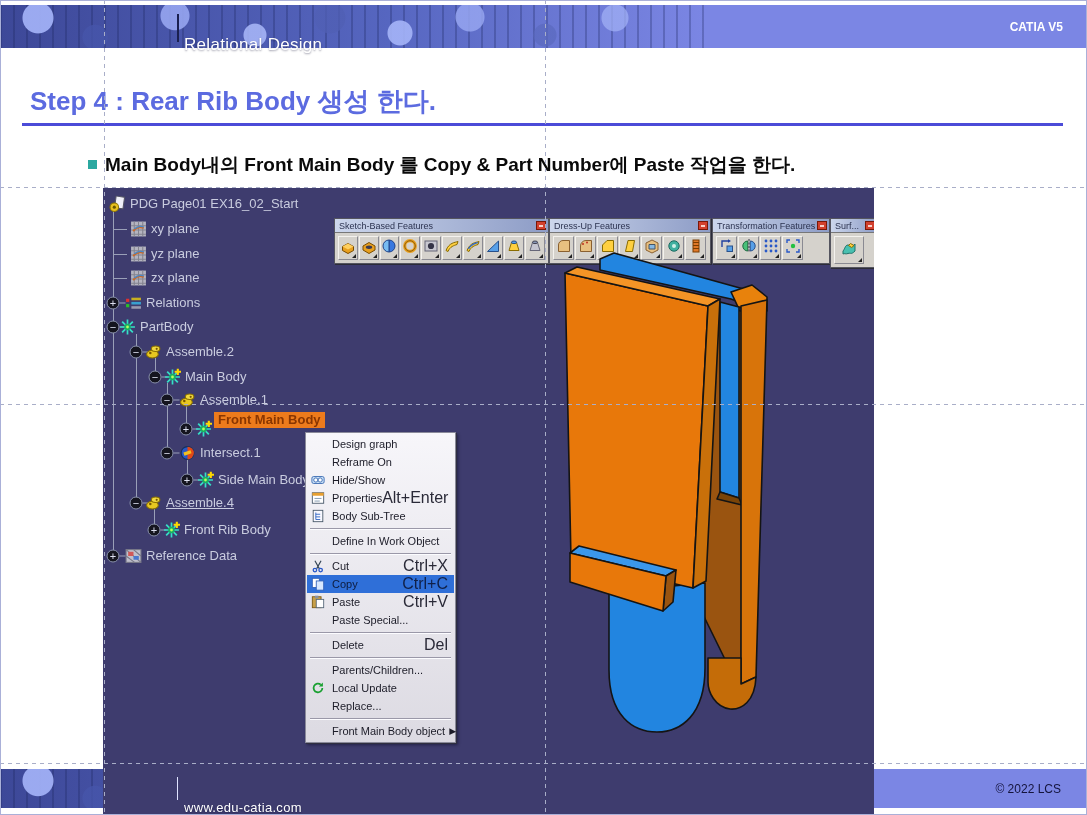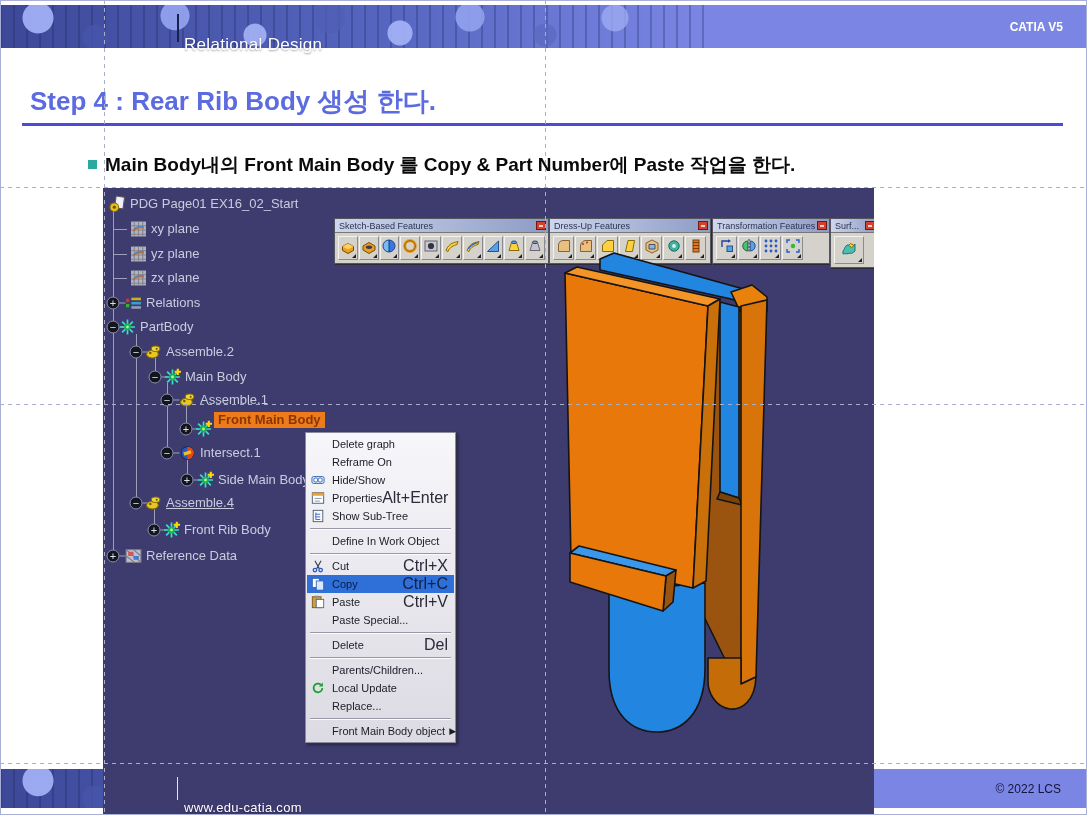--- a/index.html
+++ b/index.html
@@ -487,21 +487,21 @@
       <polygon points="163,66 175,59 161,341 148,348" fill="#c9700a"></polygon>
       <polygon points="25,313 34,306 131,330 121,336" fill="#3b97ea"></polygon>
       <polygon points="121,336 131,330 128,362 118,371" fill="#9a5410"></polygon>
       <polygon points="25,313 121,336 118,371 25,342" fill="#e8780a"></polygon>
     </g>
   </svg>
 
   <div id="context-menu">
       <div class="menu-item">
         <span class="mi-icon"></span>
-        <span class="mi-label">Delete graph</span>
+        <span class="mi-label">Design graph</span>
       </div>
       <div class="menu-item">
         <span class="mi-icon"></span>
         <span class="mi-label">Reframe On</span>
       </div>
       <div class="menu-item">
         <span class="mi-icon"><span><svg viewBox="0 0 16 16" xmlns="http://www.w3.org/2000/svg">
               <rect x="1" y="4" width="14" height="8" rx="2" fill="#c8e0f8" stroke="#3868b0"></rect>
               <circle cx="5.5" cy="8" r="2.4" fill="#fff" stroke="#3868b0"></circle>
               <circle cx="10.5" cy="8" r="2.4" fill="#fff" stroke="#3868b0"></circle>
@@ -515,21 +515,21 @@
               <path d="M4 8.5h8M4 11.5h6" stroke="#7890a8"></path>
             </svg></span></span>
         <span class="mi-label">Properties</span>
         <span class="mi-short">Alt+Enter</span>
       </div>
       <div class="menu-item">
         <span class="mi-icon"><span><svg viewBox="0 0 16 16" xmlns="http://www.w3.org/2000/svg">
               <rect x="2.5" y="1.5" width="11" height="13" fill="#f8f8ff" stroke="#456"></rect>
               <path d="M5.5 4v8M5.5 6h5M5.5 9h5M5.5 12h5" stroke="#2860c0"></path>
             </svg></span></span>
-        <span class="mi-label">Show Sub-Tree</span>
+        <span class="mi-label">Body Sub-Tree</span>
       </div>
       <div class="menu-sep"></div>
       <div class="menu-item">
         <span class="mi-icon"></span>
         <span class="mi-label">Define In Work Object</span>
       </div>
       <div class="menu-sep"></div>
       <div class="menu-item">
         <span class="mi-icon"><span><svg viewBox="0 0 16 16" xmlns="http://www.w3.org/2000/svg">
               <path d="M4.5 2l5 9M11.5 2l-5 9" stroke="#345" stroke-width="1.3"></path>

